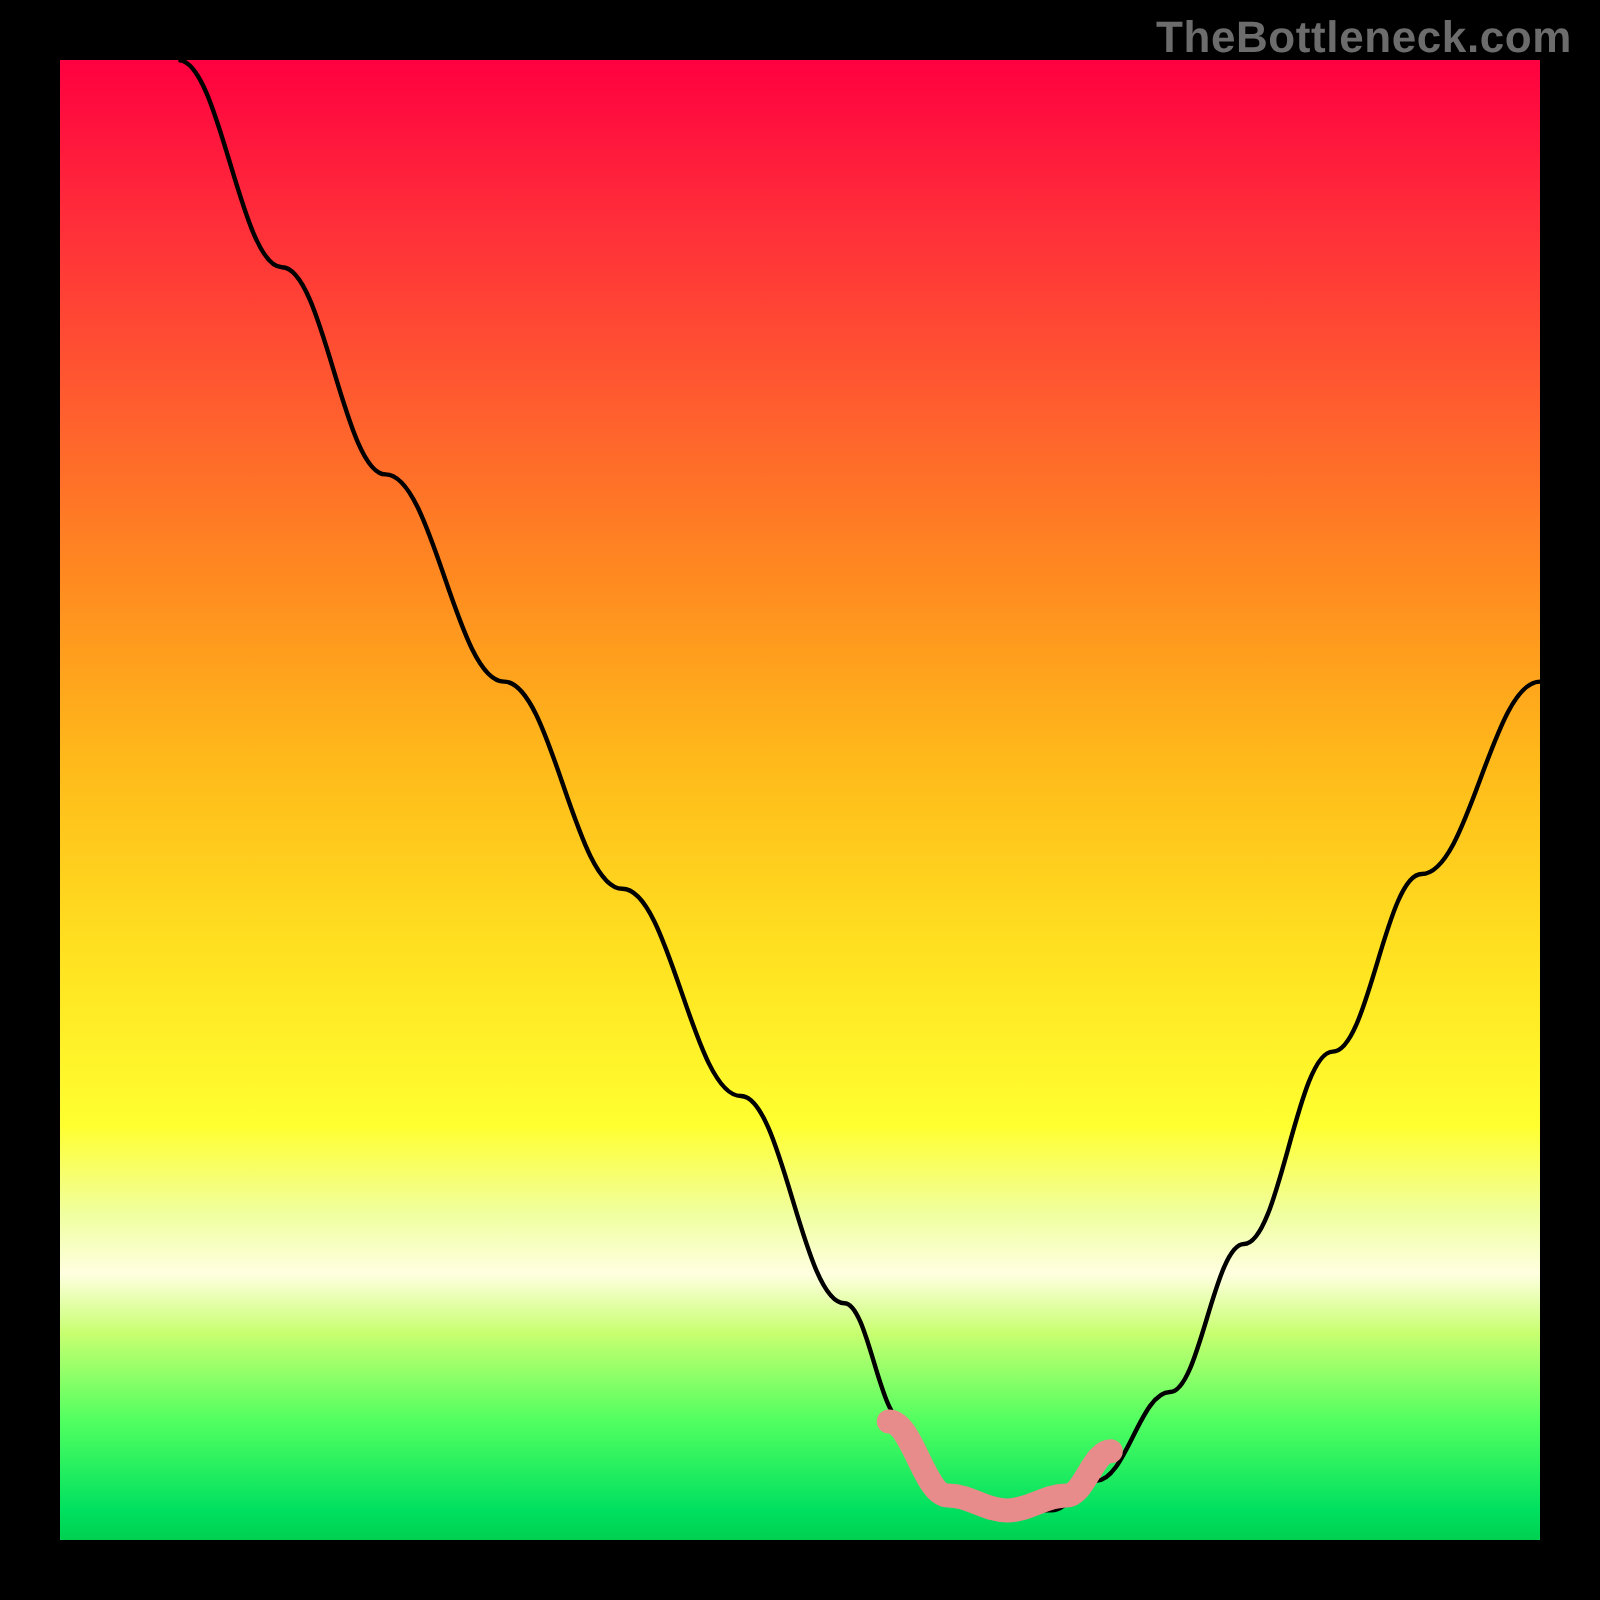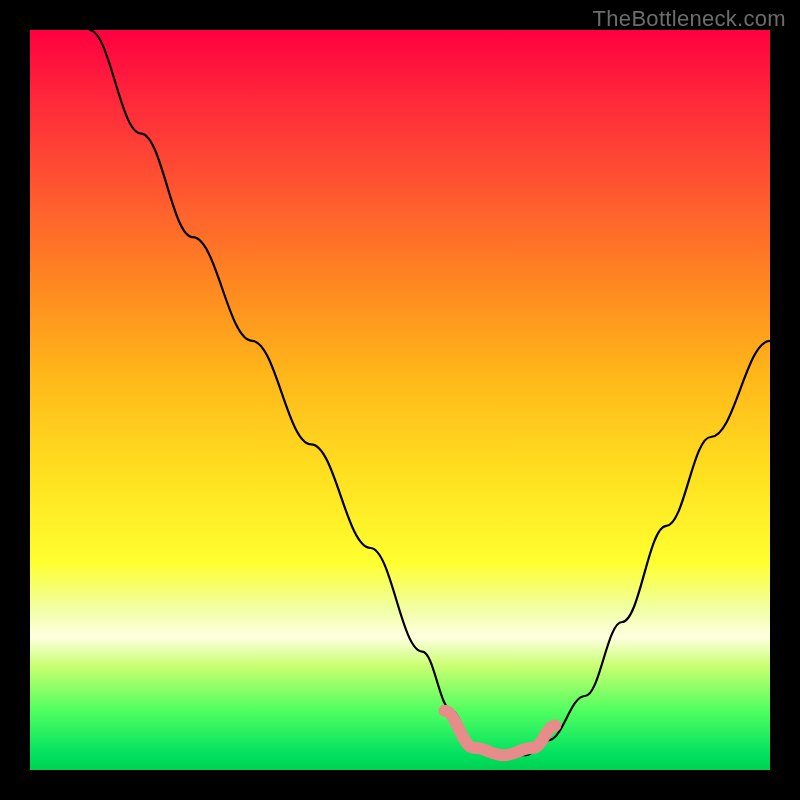--- a/index.html
+++ b/index.html
@@ -16,21 +16,21 @@
     width: 800px;
     height: 800px;
     background: #000;
   }
   .watermark {
     position: absolute;
     top: 6px;
     right: 14px;
     color: #6c6c6c;
     font-size: 22px;
-    font-weight: 400;
+    font-weight: 700;
     letter-spacing: 0.3px;
     z-index: 10;
   }
   .plot-area {
     position: absolute;
     left: 30px;
     top: 30px;
     width: 740px;
     height: 740px;
     overflow: hidden;

